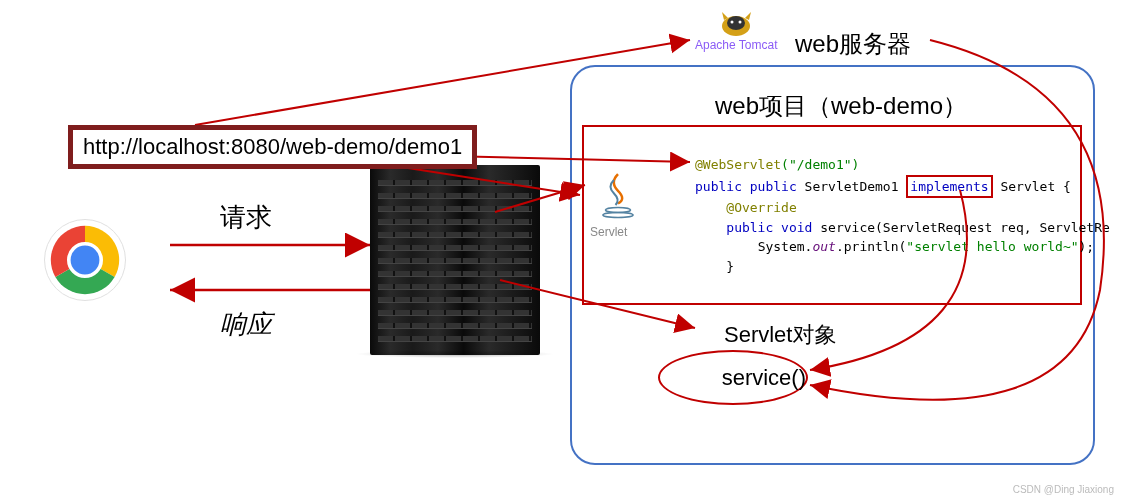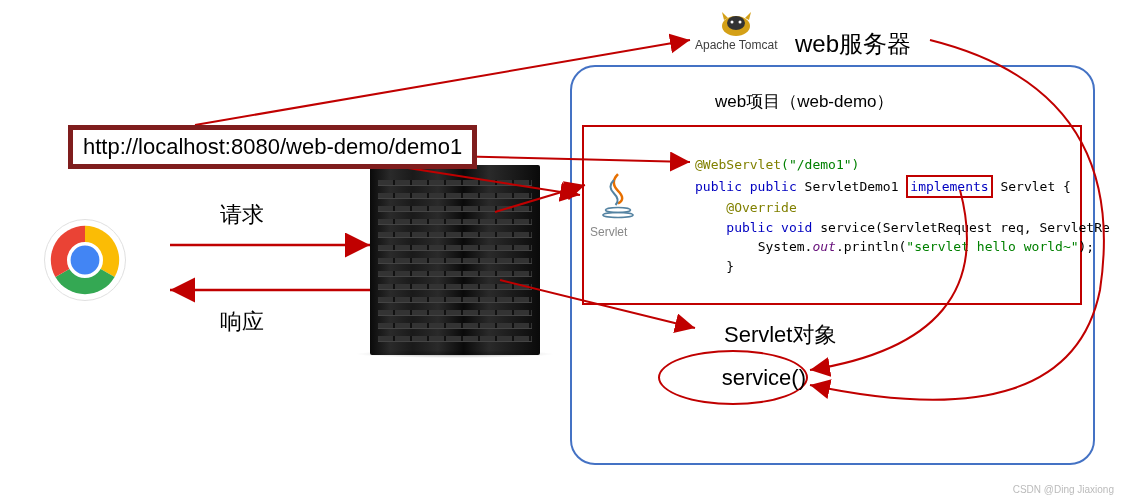--- a/index.html
+++ b/index.html
@@ -57,21 +57,21 @@
       width: 200px;
       height: 8px;
       background: radial-gradient(ellipse, rgba(0,0,0,0.3) 0%, rgba(0,0,0,0) 70%);
     }
     .tomcat {
       position: absolute;
       left: 695px;
       top: 8px;
       text-align: center;
       font-size: 12px;
-      color: #404040;
+      color: #8b5cf6;
     }
     .tomcat-cat {
       width: 45px;
       height: 30px;
       margin: 0 auto;
       position: relative;
     }
     .web-server-label {
       position: absolute;
       left: 795px;
@@ -84,21 +84,21 @@
       top: 65px;
       width: 525px;
       height: 400px;
       border: 2px solid #4472c4;
       border-radius: 25px;
     }
     .web-project-label {
       position: absolute;
       left: 715px;
       top: 90px;
-      font-size: 17px;
+      font-size: 24px;
     }
     .red-box {
       position: absolute;
       left: 582px;
       top: 125px;
       width: 500px;
       height: 180px;
       border: 2px solid #c00000;
     }
     .java-logo {
@@ -151,27 +151,28 @@
       border-radius: 50%;
       display: flex;
       align-items: center;
       justify-content: flex-end;
       font-size: 22px;
     }
     .req-label {
       position: absolute;
       left: 220px;
       top: 200px;
-      font-size: 22px;
+      font-size: 26px;
     }
     .resp-label {
       position: absolute;
       left: 220px;
       top: 307px;
-      font-size: 22px;
+      font-size: 26px;
+      font-style: italic;
     }
     .watermark {
       position: absolute;
       right: 8px;
       bottom: 5px;
       font-size: 10px;
       color: #bbb;
     }
     svg.overlay {
       position: absolute;

